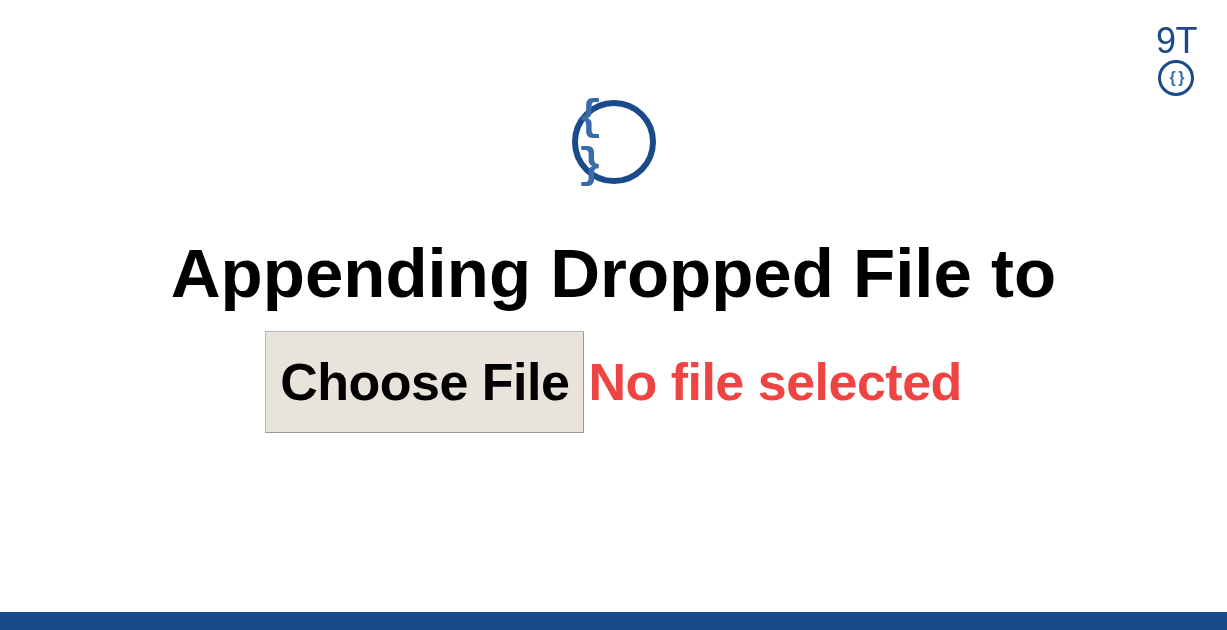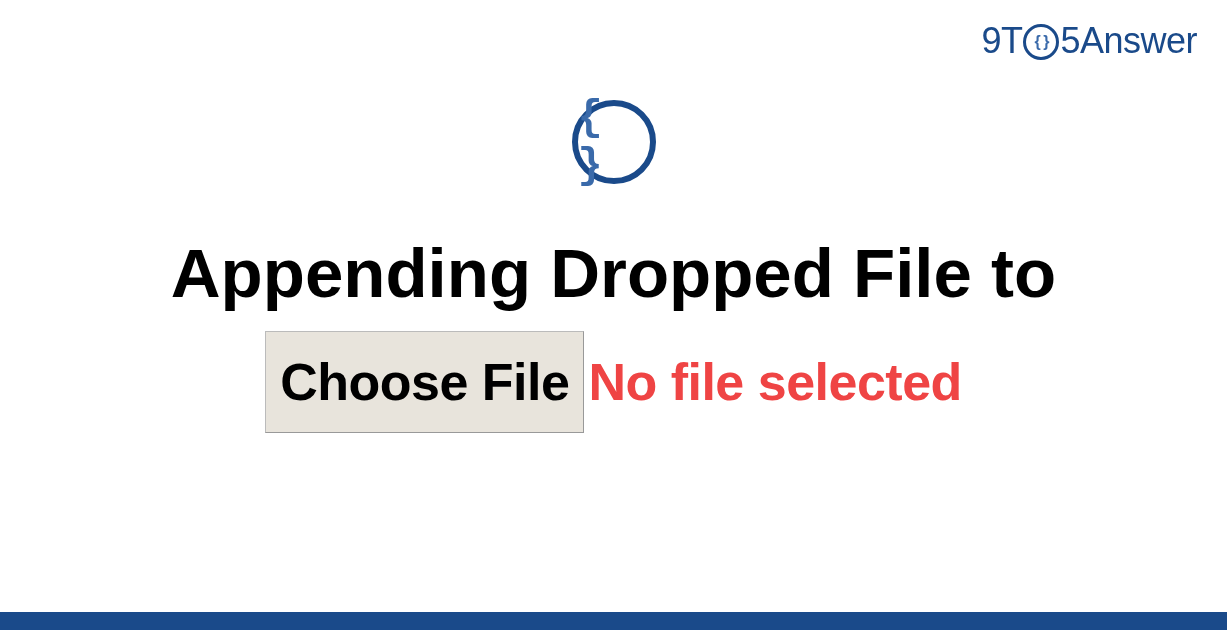--- a/index.html
+++ b/index.html
@@ -19,21 +19,22 @@
       position: absolute;
       top: 20px;
       right: 30px;
     }
     .logo {
       font-size: 36px;
       font-weight: 400;
       color: #1a4a8a;
       letter-spacing: -0.5px;
       display: flex;
-      align-items: flex-end;
+      align-items: center;
+      flex-direction: column;
     }
     .logo-9t {
       font-weight: 400;
     }
     .logo-circle {
       display: inline-flex;
       align-items: center;
       justify-content: center;
       width: 36px;
       height: 36px;
@@ -124,21 +125,20 @@
   </style>
 </head>
 <body>
 
 <div class="header">
   <div class="logo">
     <span class="logo-9t">9T</span>
     <span class="logo-circle">
       <span class="logo-circle-inner">{ }</span>
     </span>
-    <span class="logo-5answer">5Answer</span>
   </div>
 </div>
 
 <div class="main-content">
   <div class="icon-circle">
     <span class="icon-braces">{ }</span>
   </div>
   <div class="title-area">
     <div class="title-line1">Appending Dropped File to</div>
     <div class="file-row">

